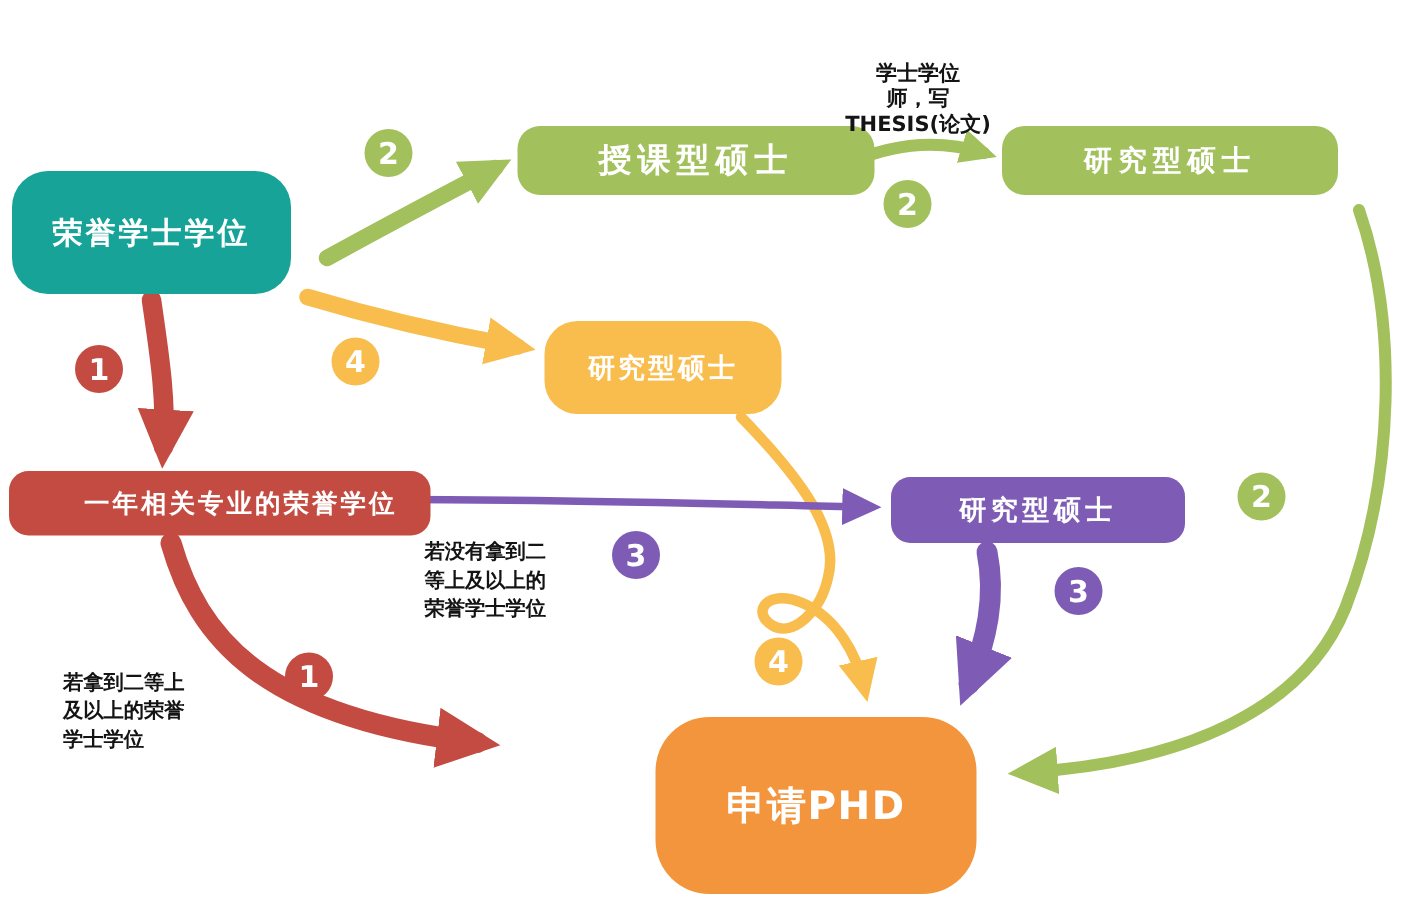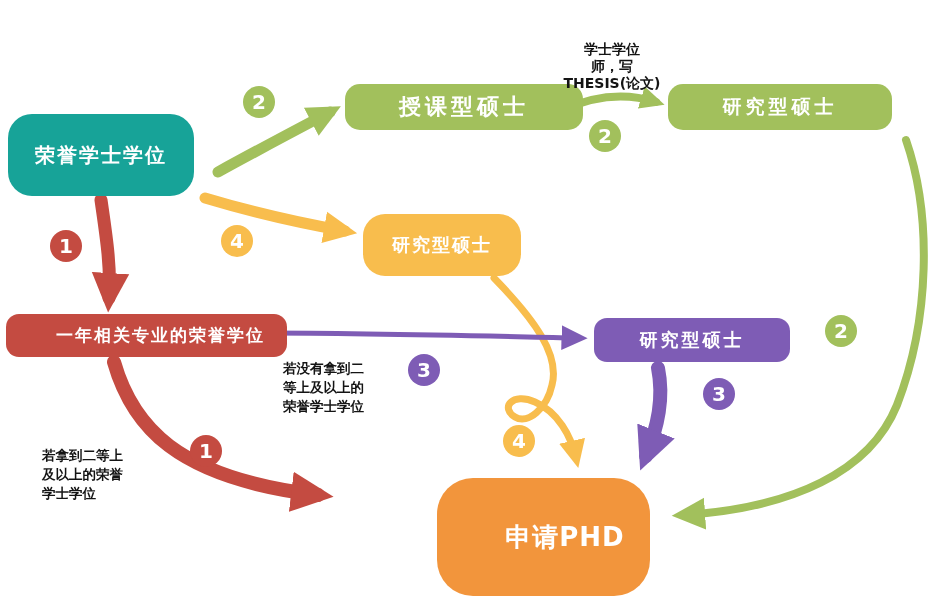--- a/index.html
+++ b/index.html
@@ -95,21 +95,21 @@
   </div>
 
   <div class="node red" style="left:6px;top:314px;width:253px;height:43px;border-radius:13px;font-size:17px;letter-spacing:2px;padding-left:28px;">
     <span>一年相关专业的荣誉学位</span>
   </div>
 
   <div class="node purple" style="left:594px;top:318px;width:196px;height:44px;border-radius:13px;font-size:18px;letter-spacing:3px;">
     <span>研究型硕士</span>
   </div>
 
-  <div class="node orange" style="left:437px;top:478px;width:170px;height:118px;border-radius:36px;font-size:26px;letter-spacing:1px;padding-left:43px;">
+  <div class="node orange" style="left:437px;top:478px;width:214px;height:118px;border-radius:36px;font-size:26px;letter-spacing:1px;">
     <span>申请PHD</span>
   </div>
 
   <div class="badge green" style="left:243px;top:86px;">
     <span>2</span>
   </div>
   <div class="badge green" style="left:589px;top:120px;">
     <span>2</span>
   </div>
   <div class="badge red" style="left:50px;top:230px;">

